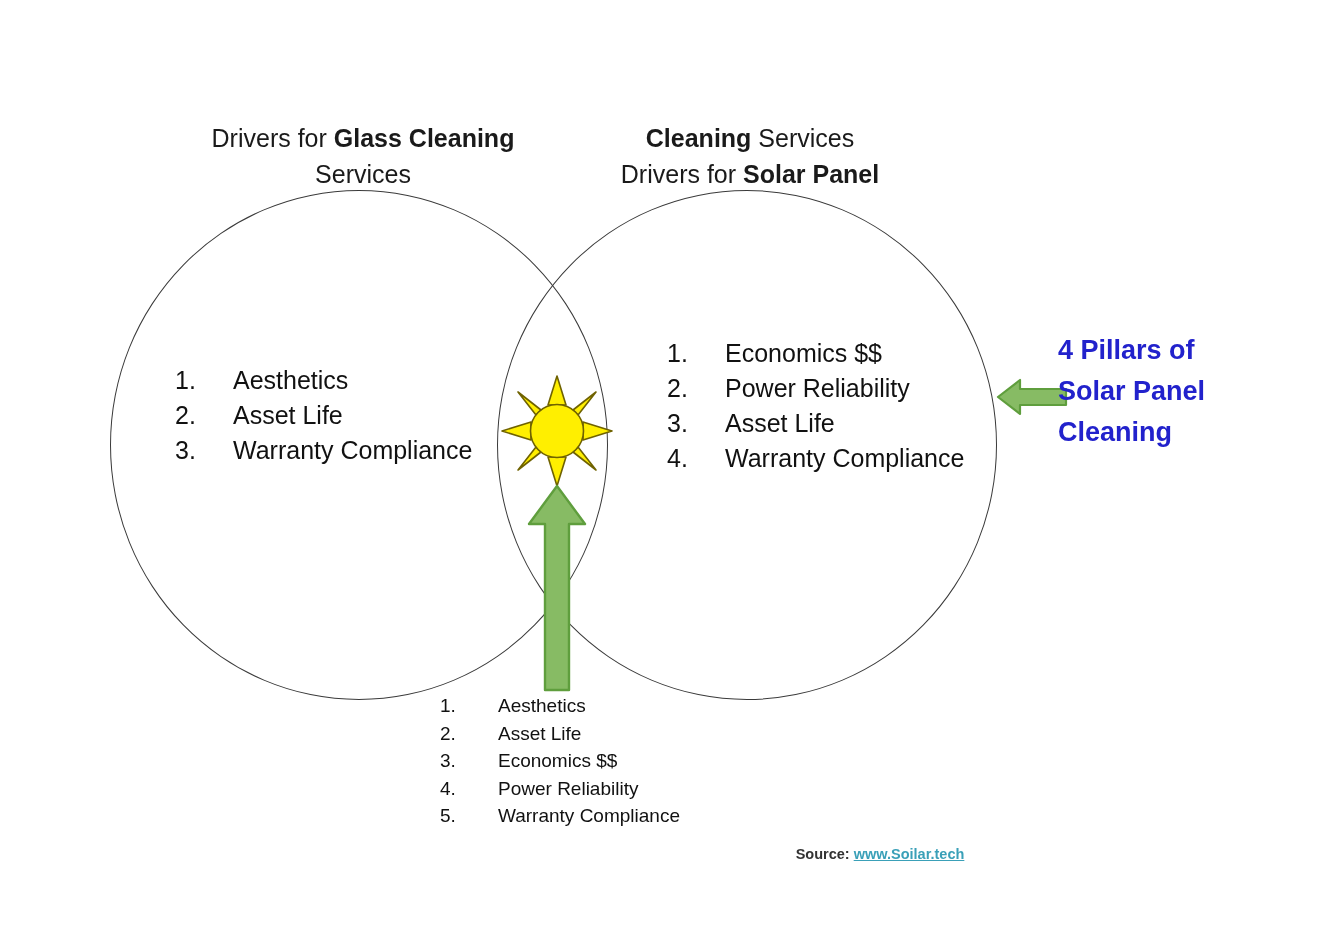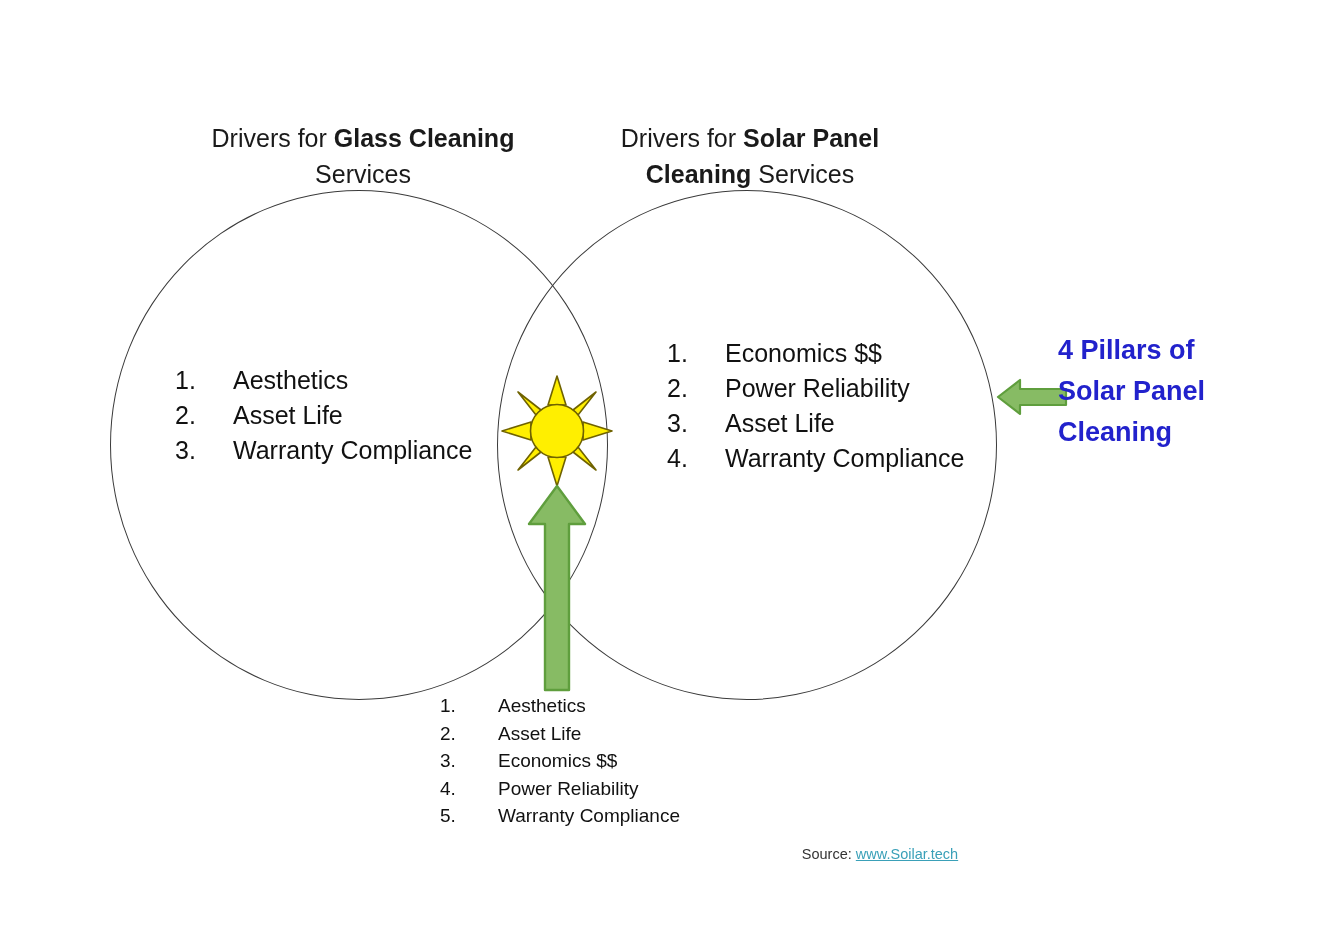--- a/index.html
+++ b/index.html
@@ -117,39 +117,40 @@
   
   #source-line {
     position: absolute;
     left: 700px;
     top: 846px;
     width: 360px;
     text-align: center;
     font-size: 14.5px;
     color: #333333;
     white-space: nowrap;
+    font-weight: bold;
   }
   #source-link {
     color: #3aa0b8;
     text-decoration: underline;
   }
 </style>
 </head>
 <body>
 
 <div id="stage">
 
   <div class="venn-title" id="title-left">
     <div><span>Drivers for </span><span class="bold">Glass Cleaning</span></div>
     <div>Services</div>
   </div>
 
   <div class="venn-title" id="title-right">
+    <div><span class="bold">Cleaning</span><span> Services</span></div>
     <div><span>Drivers for </span><span class="bold">Solar Panel</span></div>
-    <div><span class="bold">Cleaning</span><span> Services</span></div>
   </div>
 
   <div class="venn-circle" id="circle-left"></div>
   <div class="venn-circle" id="circle-right"></div>
 
   <div class="driver-list" id="list-left">
     <div class="driver-row">
       <span class="driver-num">1.</span>
       <span class="driver-text">Aesthetics</span>
     </div>

